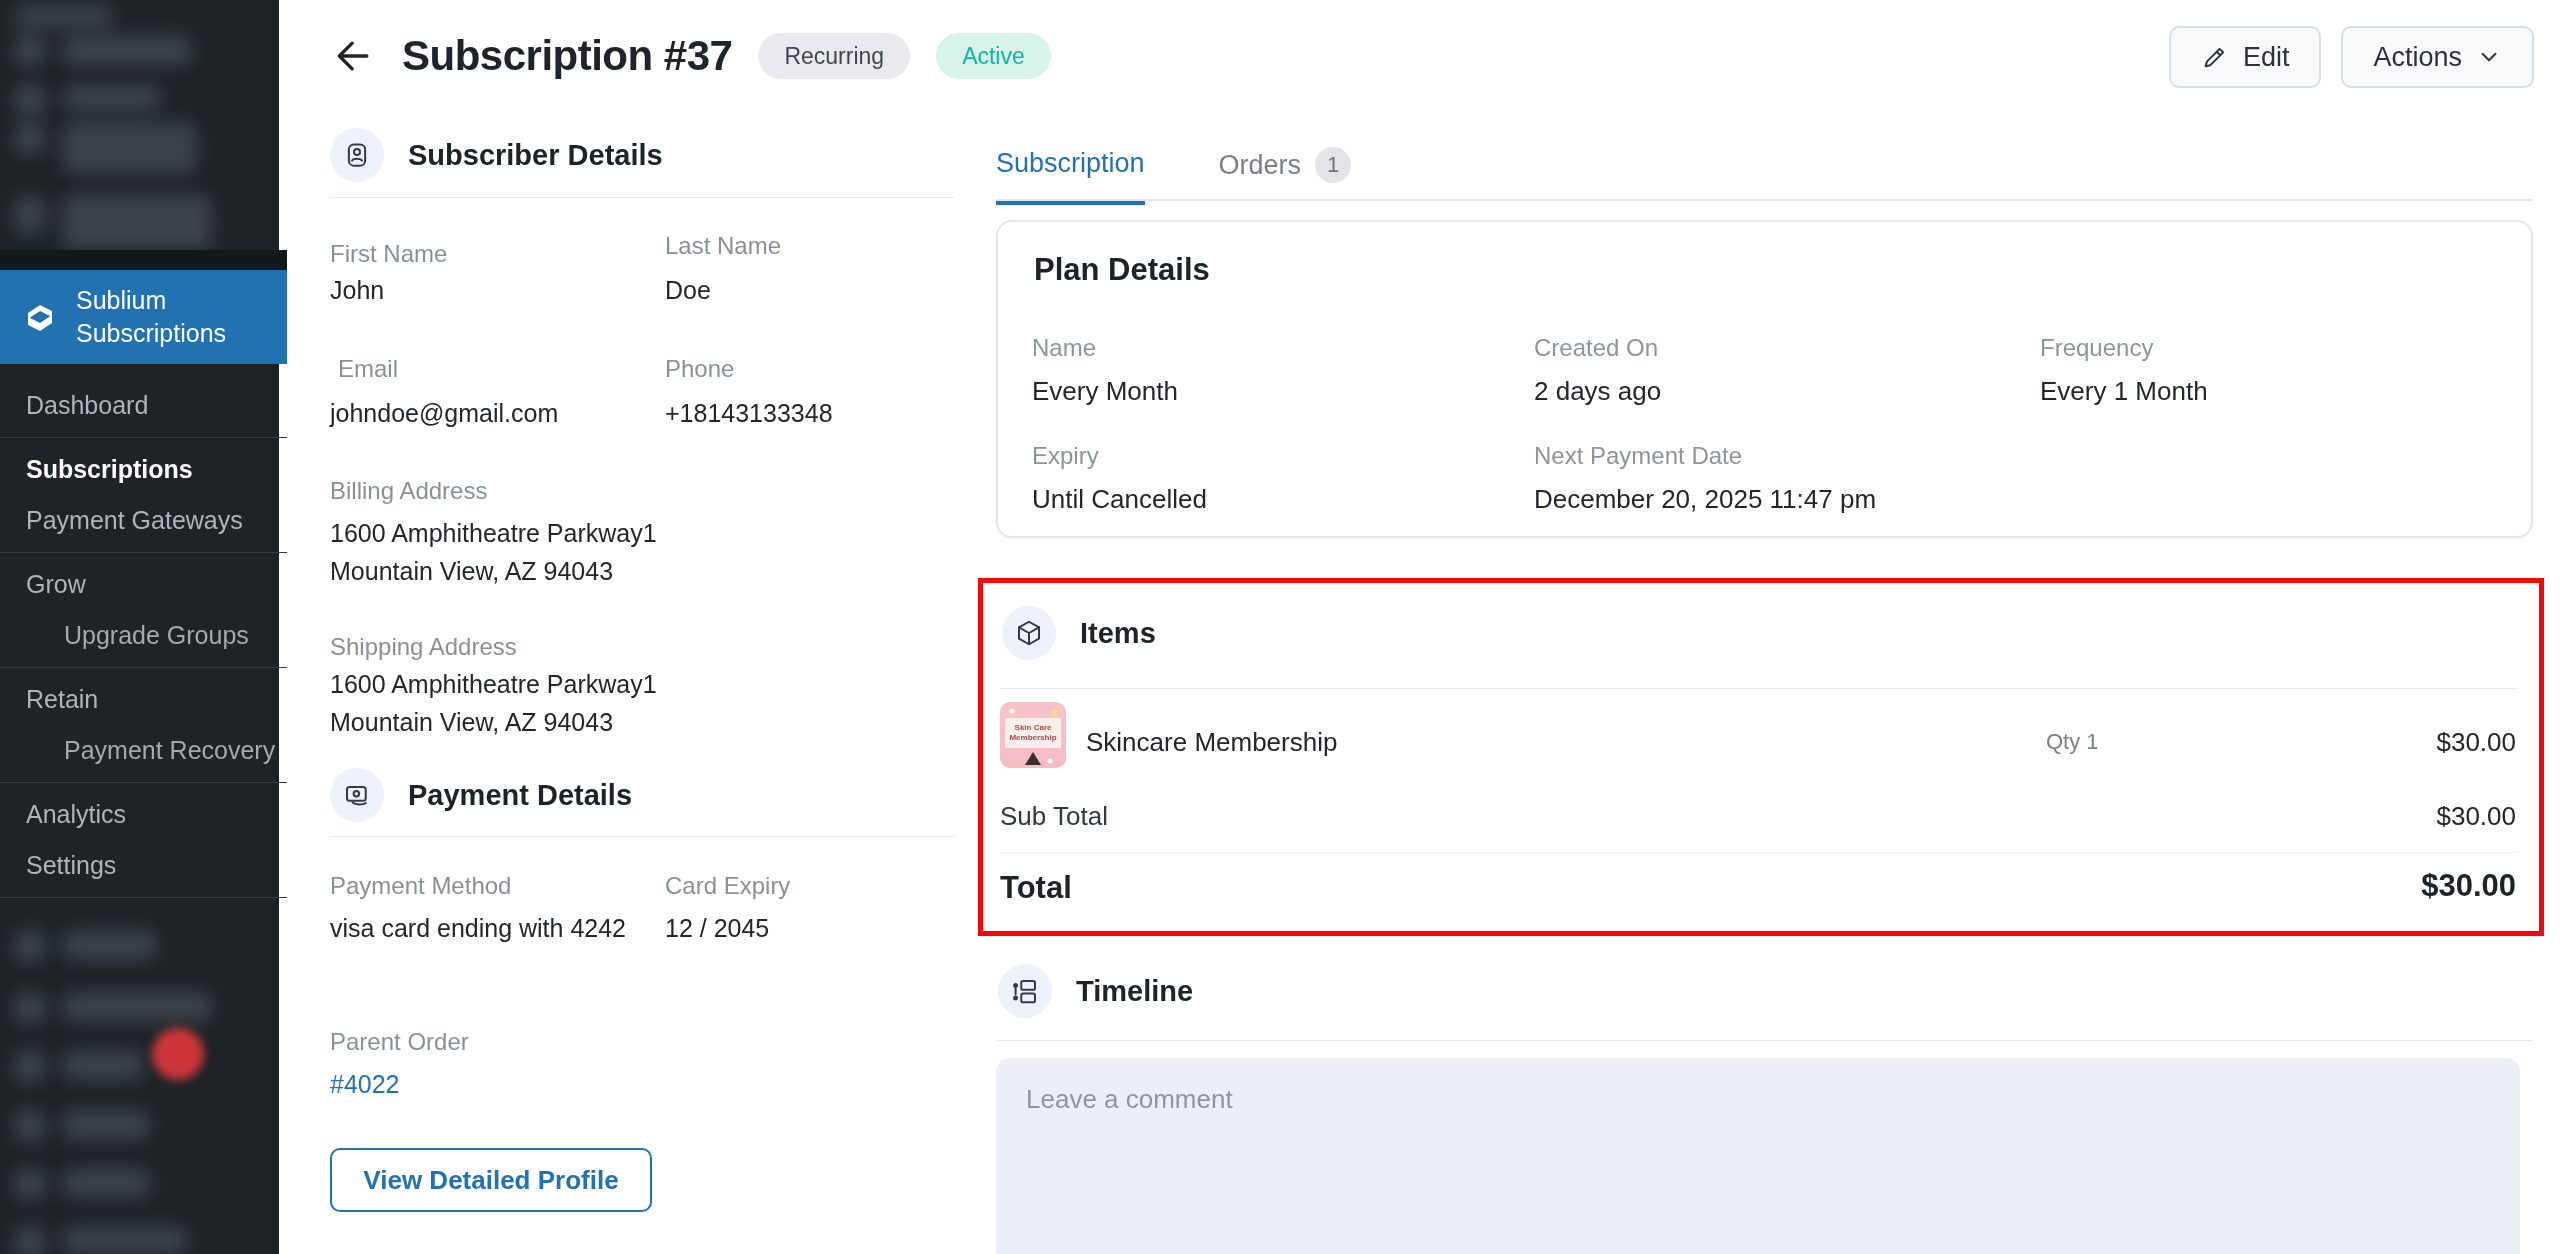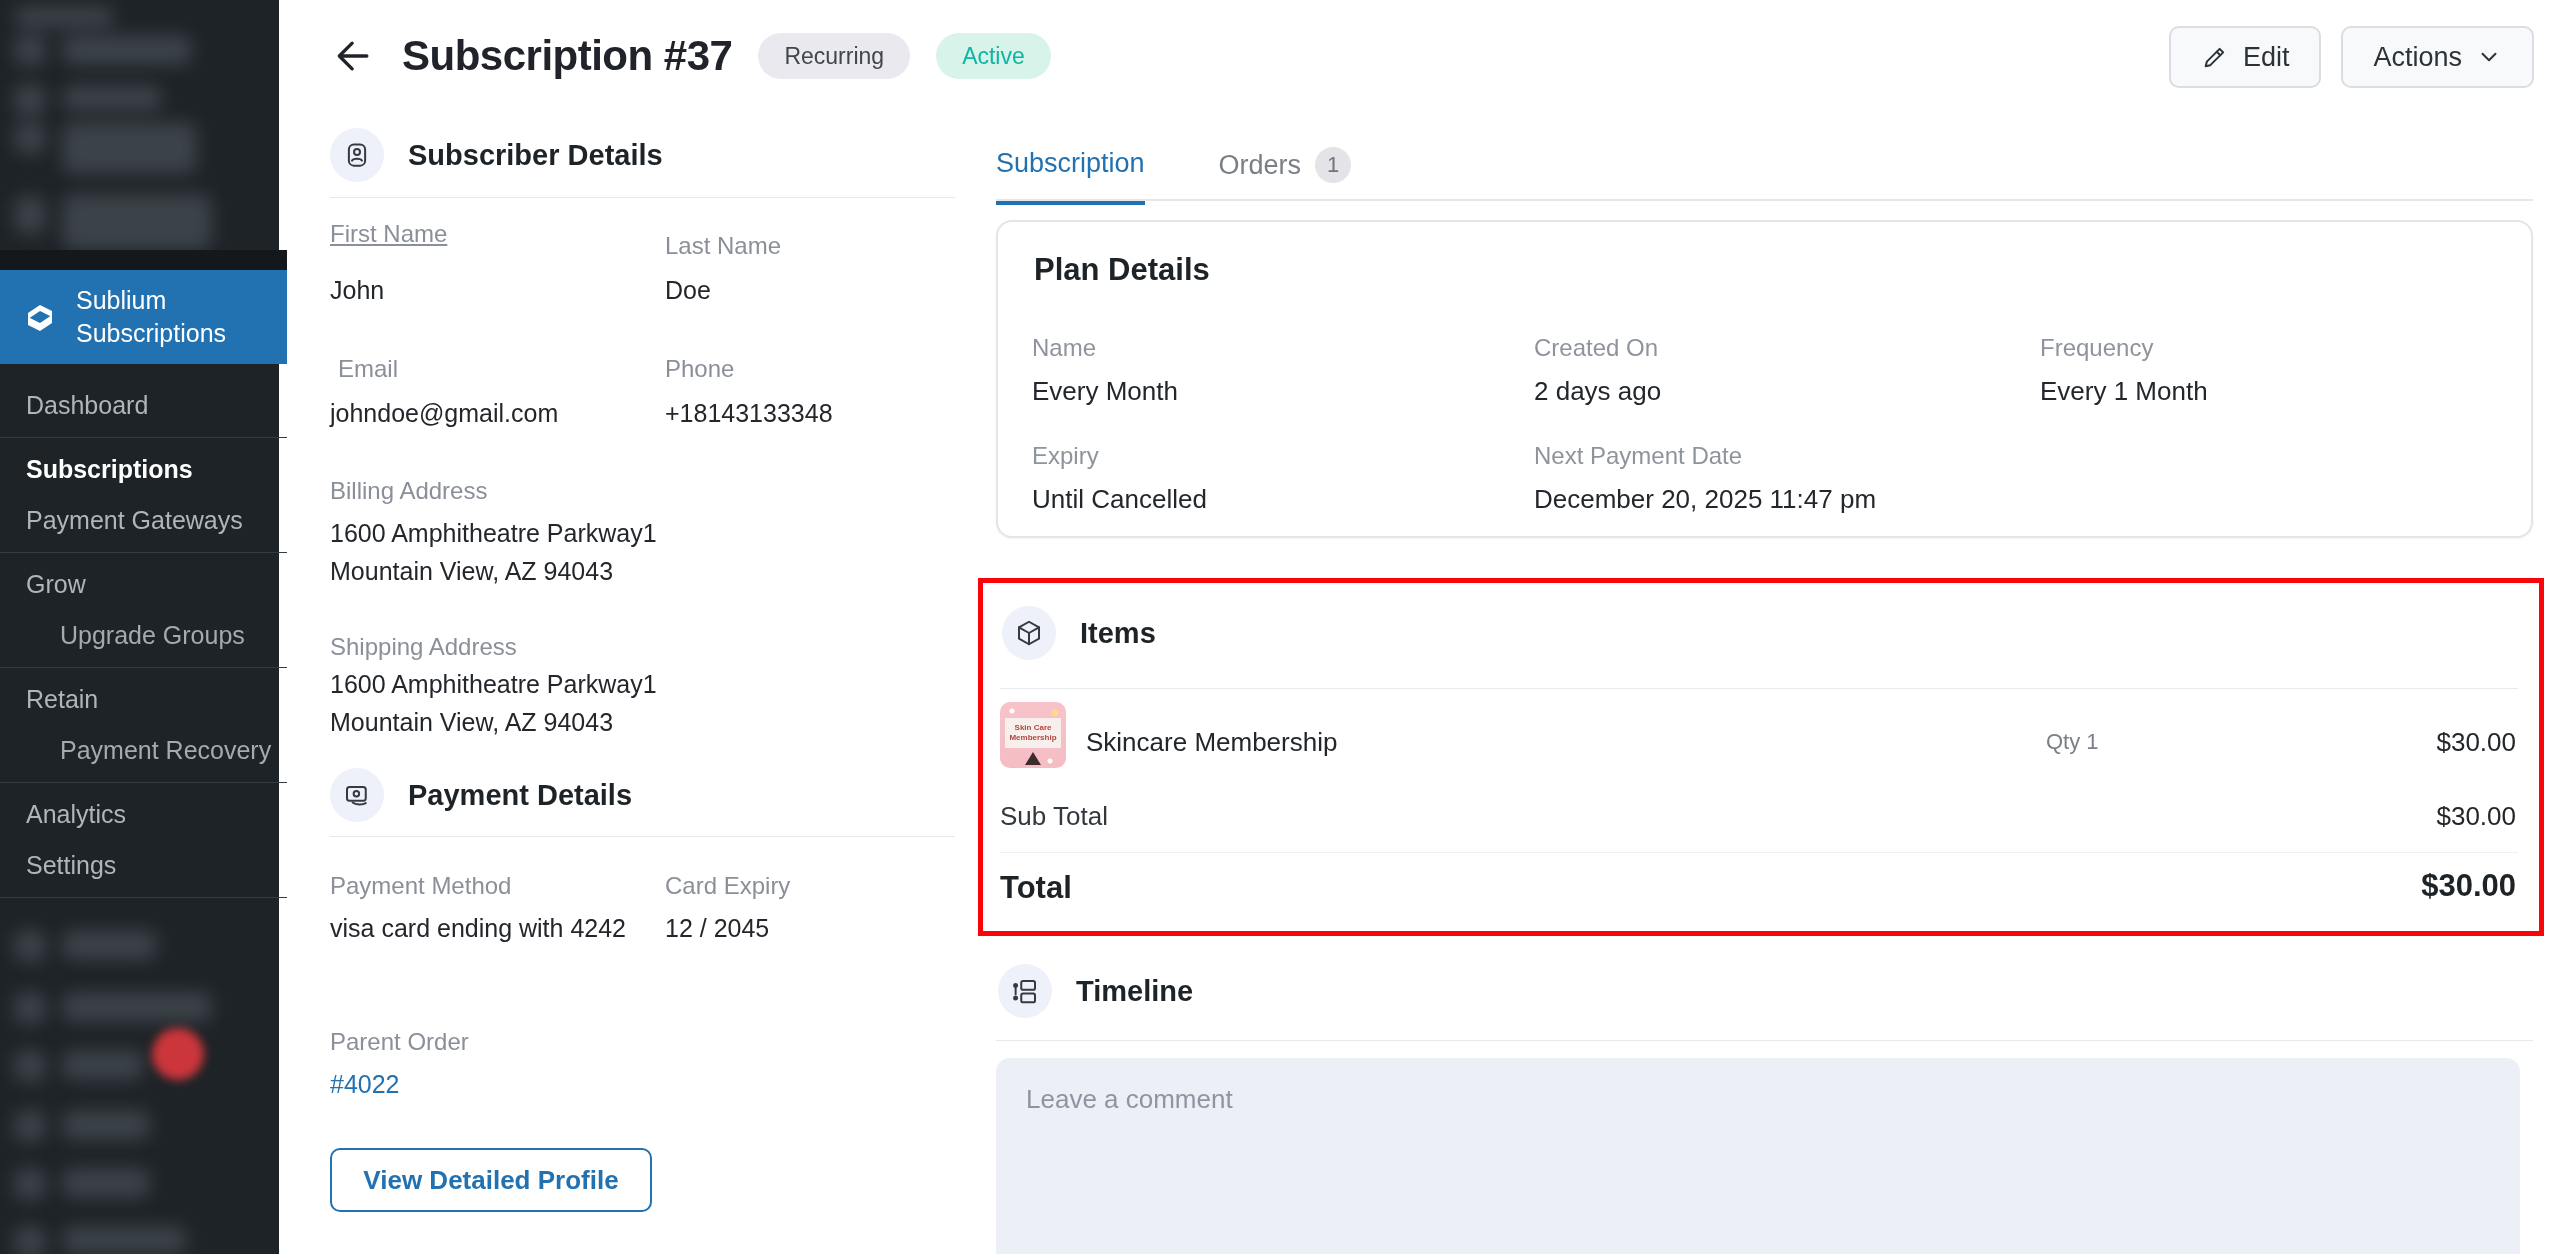--- a/index.html
+++ b/index.html
@@ -9,21 +9,21 @@
   
   #sidebar { position:absolute; left:0; top:0; width:279px; height:1254px; background:#1d2327; }
   .blob { position:absolute; background:#5a626b; opacity:.5; filter:blur(9px); border-radius:10px; }
   .blob.icon { width:32px; height:32px; left:14px; }
   .darkstrip { position:absolute; left:0; width:287px; height:20px; top:250px; background:#14181b; }
   #plugin-active { position:absolute; left:0; top:270px; width:287px; height:94px; background:#2271b1;
                    display:flex; align-items:center; gap:16px; padding-left:20px; cursor:pointer; }
   #plugin-active .ptxt { color:#fff; font-size:25px; line-height:33px; font-weight:500; }
   #menu { position:absolute; left:0; top:380px; width:287px; }
   .mi { padding:11px 10px 11px 26px; font-size:25px; color:#b0b5bb; cursor:pointer; }
-  .mi.sub { padding-left:24px; color:#a5aab0;margin-left:36px; }
+  .mi.sub { padding-left:64px; color:#a5aab0; }
   .mi.active { color:#fff; font-weight:700; }
   .mdiv { border-top:1px solid #343c42; margin:6px 0; }
   #notif-badge { position:absolute; left:152px; top:1028px; width:52px; height:52px; border-radius:50%;
                  background:#df383d; filter:blur(5px); opacity:.9; }
 
   
   #page-head { position:absolute; left:332px; top:22px; height:68px; display:flex; align-items:center; gap:26px; }
   #page-title { font-size:42px; font-weight:700; color:#20242a; letter-spacing:-.5px; }
   .pill { height:46px; padding:16px 26px; border-radius:999px; font-size:23px; display:flex; align-items:center; font-weight:500; }
   .pill.recurring { background:#e9e9ef; color:#41464d; }
@@ -174,21 +174,21 @@
     <svg class="ic" width="30" height="30" viewBox="0 0 24 24" fill="none" stroke="#343a40" stroke-width="1.6" stroke-linecap="round" stroke-linejoin="round">
       <rect x="5.5" y="3.5" width="13" height="17" rx="4"></rect>
       <circle cx="12" cy="9.5" r="2.4"></circle>
       <path d="M8 16.5c.8-2 7.2-2 8 0"></path>
     </svg>
   </span>
   <span class="sec-title">Subscriber Details</span>
 </div>
 <div class="hr" style="left:330px;top:197px;width:625px;"></div>
 
-<div class="flabel" style="left:330px;top:220px;text-decoration:underline;">First Name</div>
+<div class="flabel" style="left:330px;top:240px;">First Name</div>
 <div class="fvalue" style="left:330px;top:272px;">John</div>
 <div class="flabel" style="left:665px;top:232px;">Last Name</div>
 <div class="fvalue" style="left:665px;top:272px;">Doe</div>
 
 <div class="flabel" style="left:338px;top:355px;">Email</div>
 <div class="fvalue" style="left:330px;top:395px;">johndoe@gmail.com</div>
 <div class="flabel" style="left:665px;top:355px;">Phone</div>
 <div class="fvalue" style="left:665px;top:395px;">+18143133348</div>
 
 <div class="flabel" style="left:330px;top:477px;">Billing Address</div>

